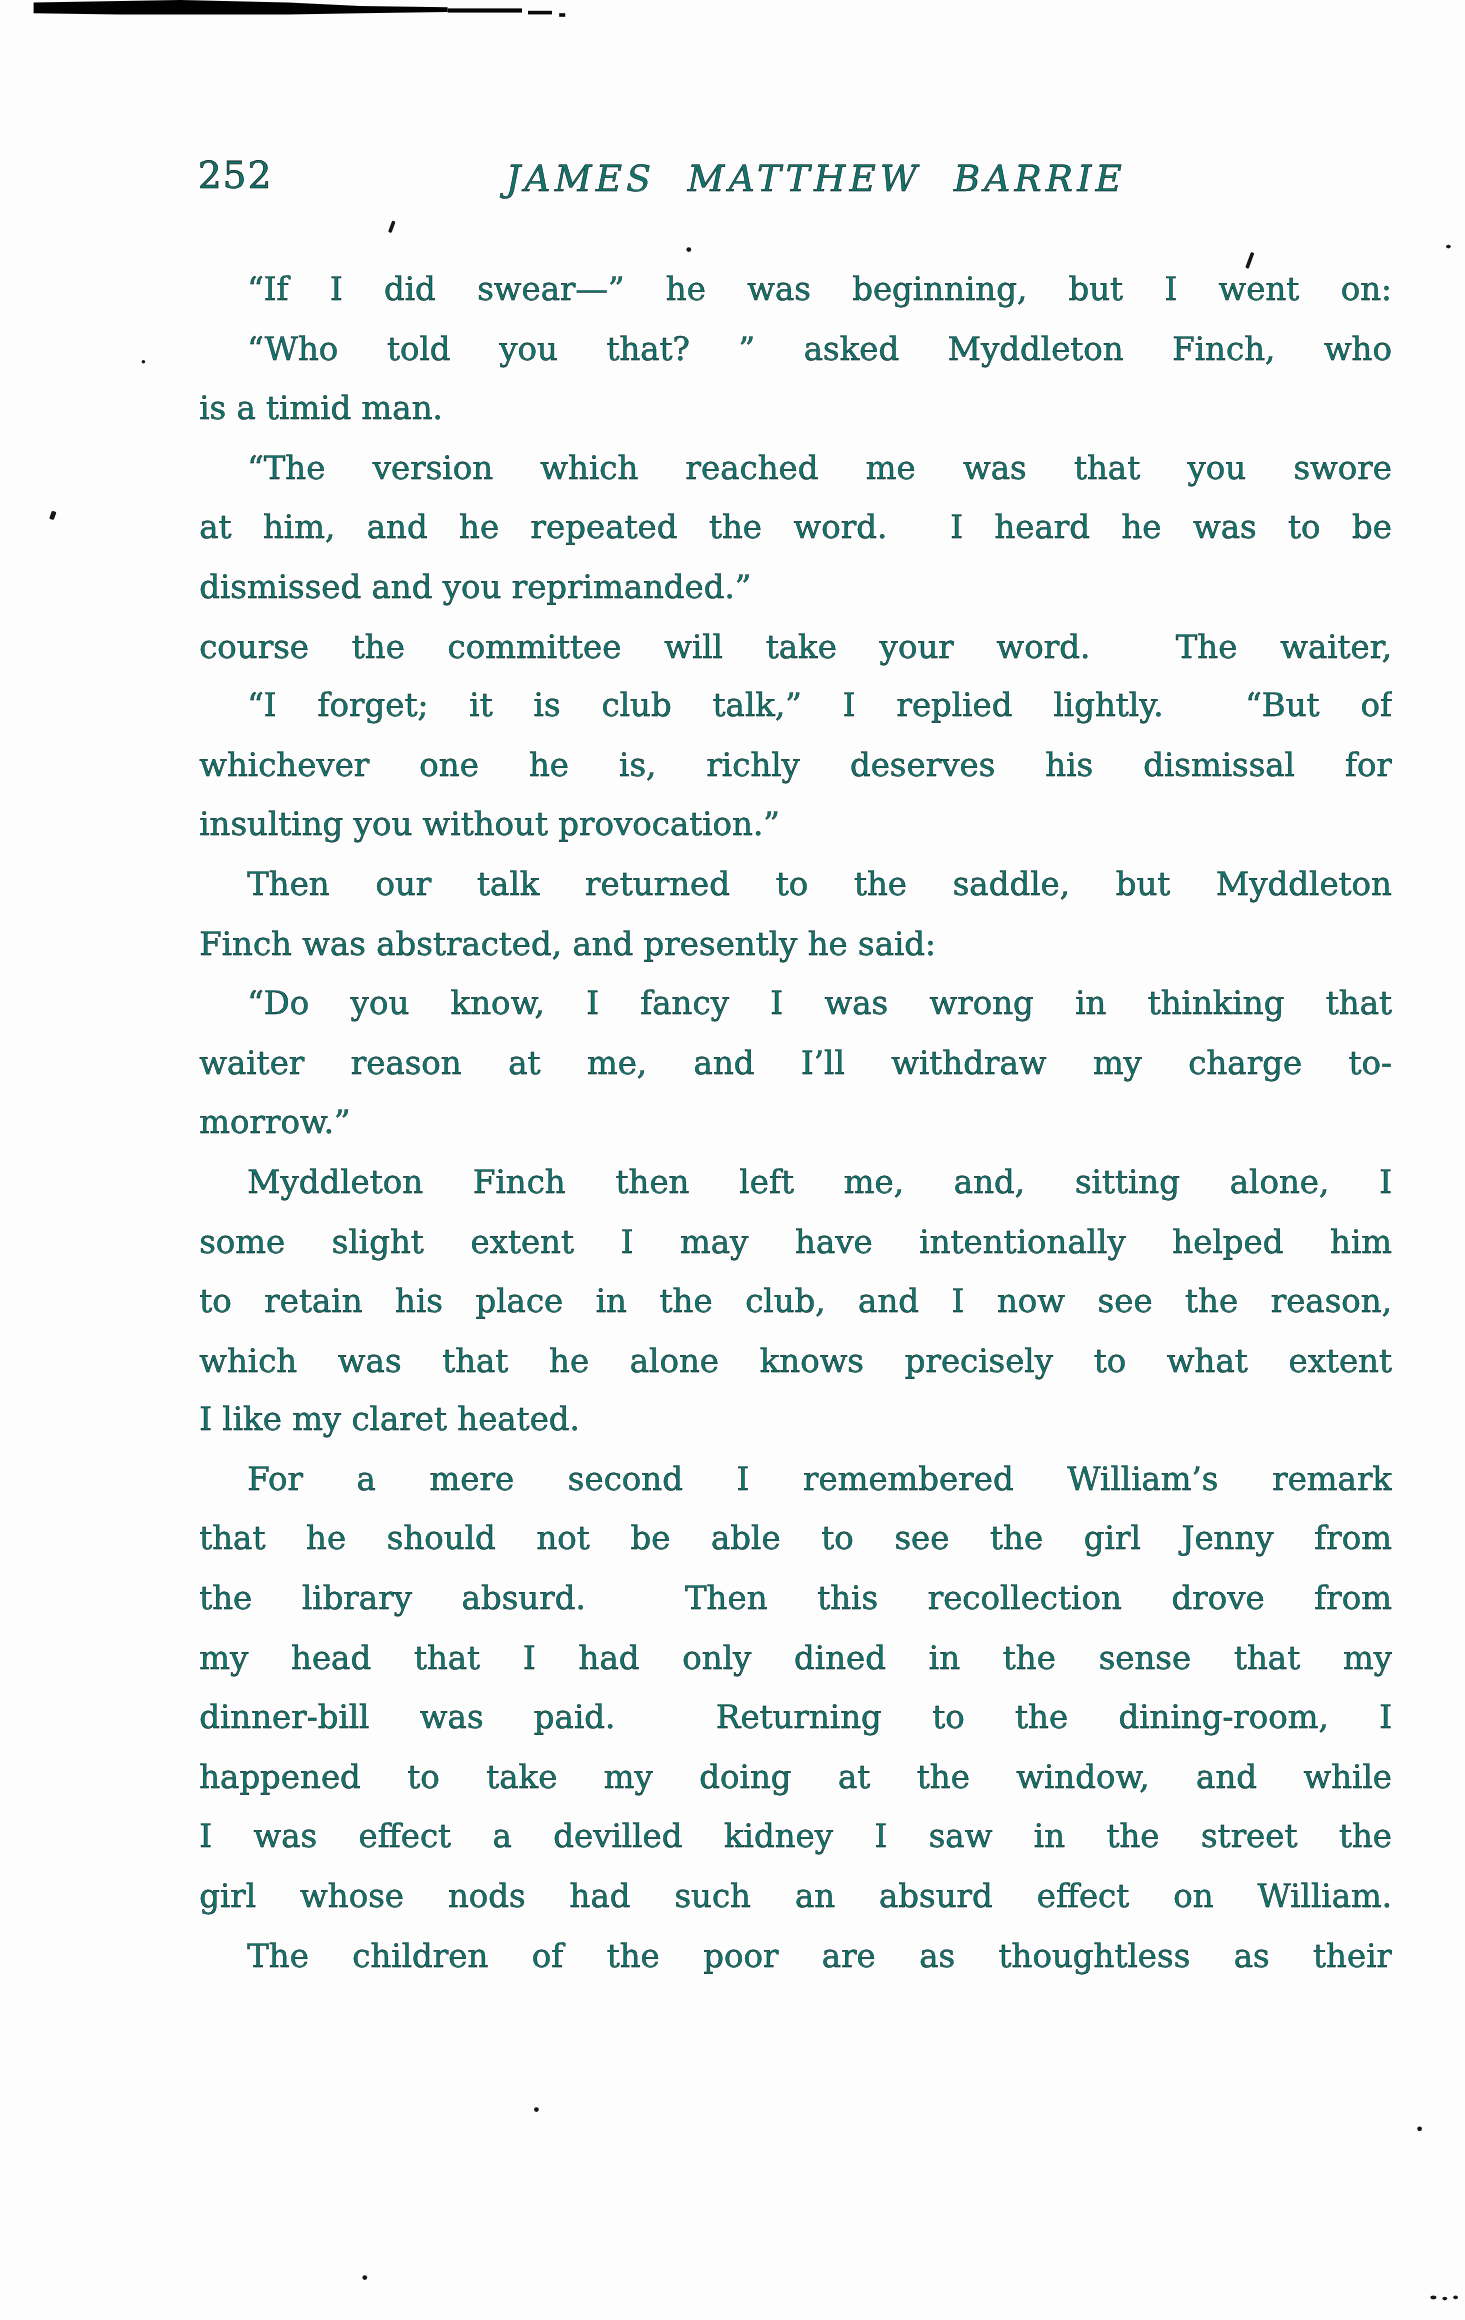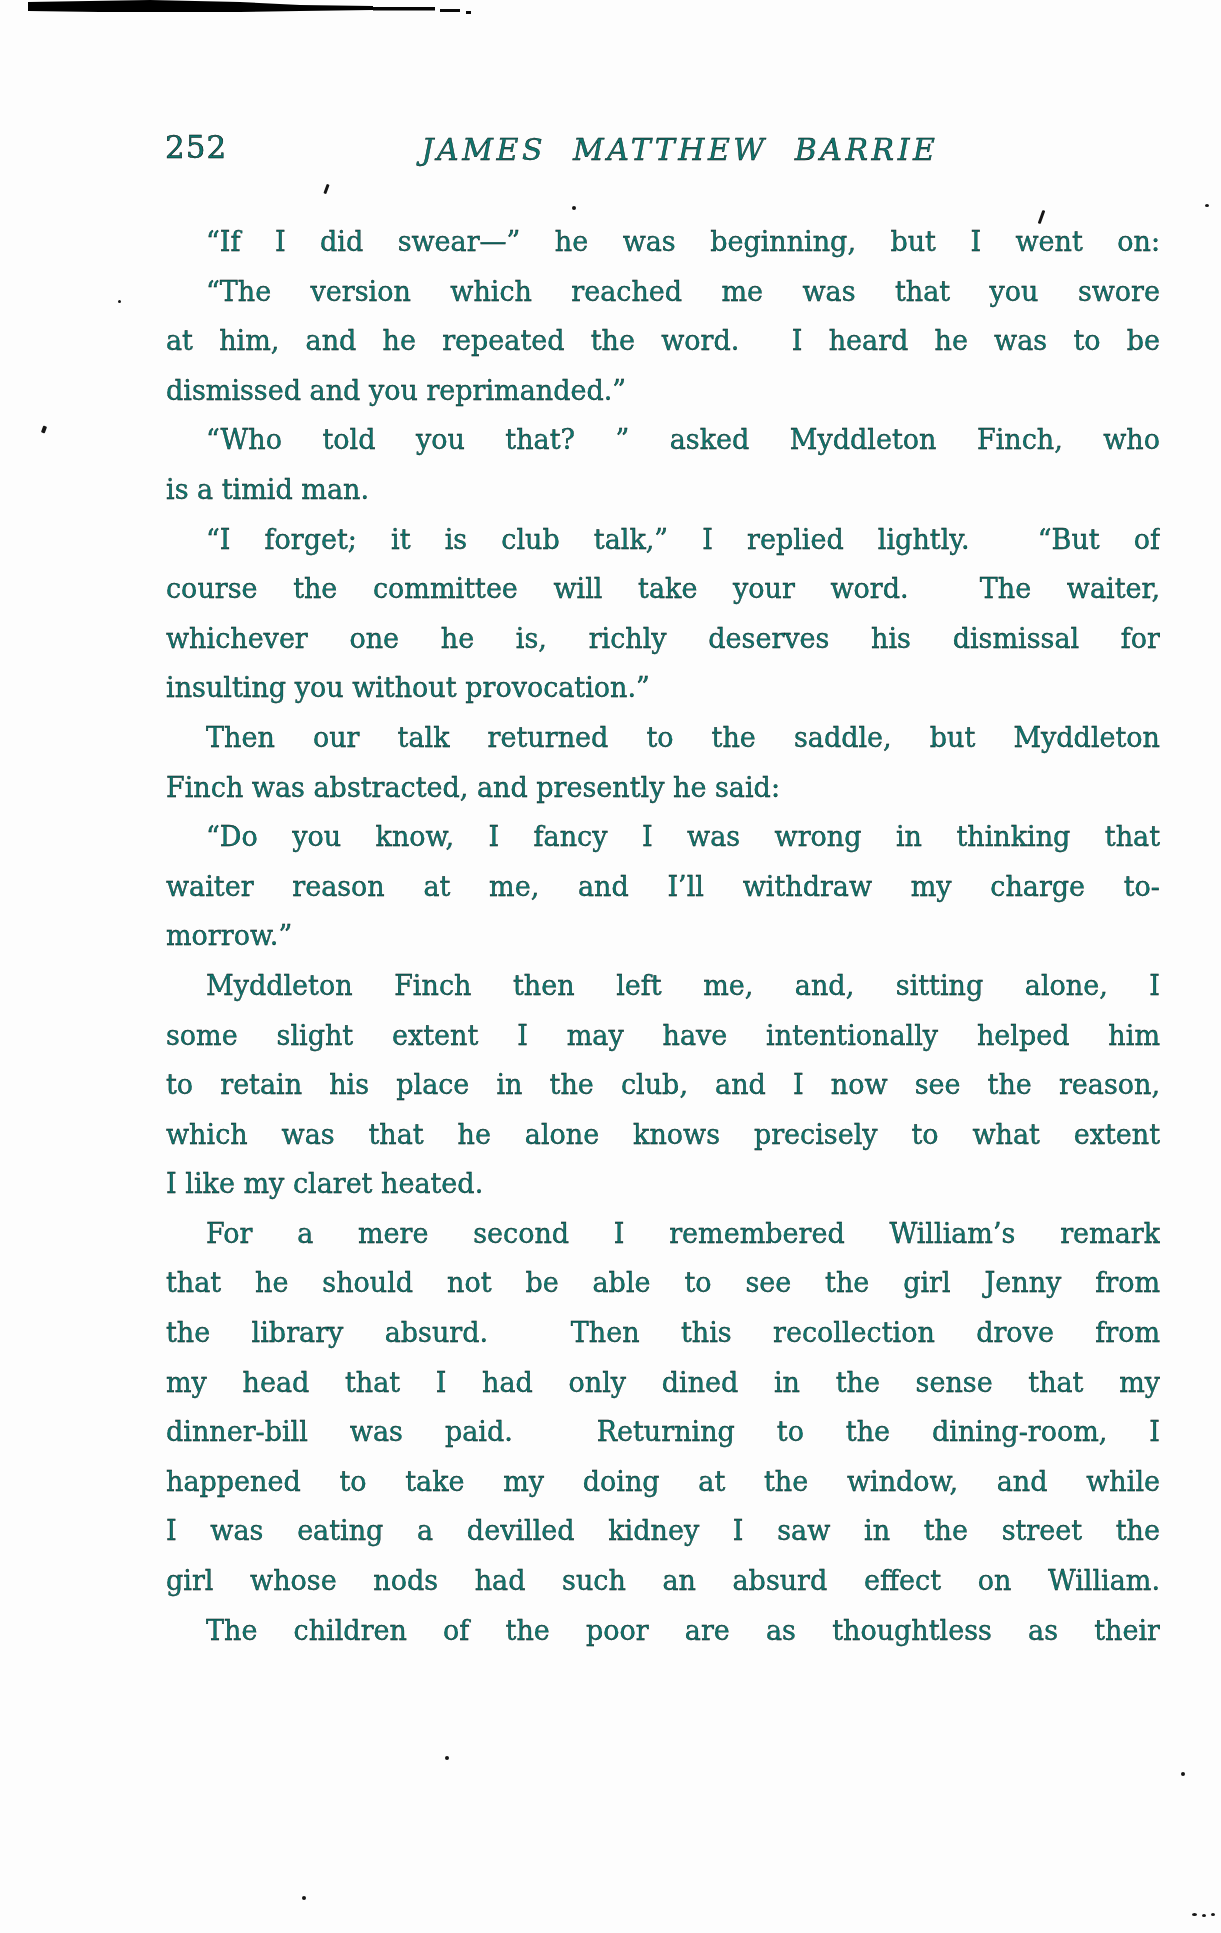--- a/index.html
+++ b/index.html
@@ -73,31 +73,31 @@
   </svg>
 
   <div id="page-number">252</div>
   <div id="running-head">JAMES MATTHEW BARRIE</div>
 
   <div id="text-block">
       <div>
         <div class="line j first">“If I did swear—” he was beginning, but I went on:</div>
       </div>
       <div>
+        <div class="line j first">“Who told you that? ” asked Myddleton Finch, who</div>
+        <div class="line e">is a timid man.</div>
+      </div>
+      <div>
         <div class="line j first">“The version which reached me was that you swore</div>
         <div class="line j">at him, and he repeated the word.  I heard he was to be</div>
         <div class="line e">dismissed and you reprimanded.”</div>
       </div>
       <div>
-        <div class="line j first">“Who told you that? ” asked Myddleton Finch, who</div>
-        <div class="line e">is a timid man.</div>
-      </div>
-      <div>
+        <div class="line j">course the committee will take your word.  The waiter,</div>
         <div class="line j first">“I forget; it is club talk,” I replied lightly.  “But of</div>
-        <div class="line j">course the committee will take your word.  The waiter,</div>
         <div class="line j">whichever one he is, richly deserves his dismissal for</div>
         <div class="line e">insulting you without provocation.”</div>
       </div>
       <div>
         <div class="line j first">Then our talk returned to the saddle, but Myddleton</div>
         <div class="line e">Finch was abstracted, and presently he said:</div>
       </div>
       <div>
         <div class="line j first">“Do you know, I fancy I was wrong in thinking that</div>
         <div class="line j">waiter reason at me, and I’ll withdraw my charge to-</div>
@@ -110,21 +110,21 @@
         <div class="line j">which was that he alone knows precisely to what extent</div>
         <div class="line e">I like my claret heated.</div>
       </div>
       <div>
         <div class="line j first">For a mere second I remembered William’s remark</div>
         <div class="line j">that he should not be able to see the girl Jenny from</div>
         <div class="line j">the library absurd.  Then this recollection drove from</div>
         <div class="line j">my head that I had only dined in the sense that my</div>
         <div class="line j">dinner-bill was paid.  Returning to the dining-room, I</div>
         <div class="line j">happened to take my doing at the window, and while</div>
-        <div class="line j">I was eating a devilled kidney I saw in the street the</div>
+        <div class="line j">I was effect a devilled kidney I saw in the street the</div>
         <div class="line j">girl whose nods had such an absurd effect on William.</div>
       </div>
       <div>
         <div class="line j first">The children of the poor are as thoughtless as their</div>
       </div>
     </div>
 
 <div class="speck tick" style="left: 1040px; top: 210px; width: 3px; height: 14px;"></div>
     <div class="speck tick" style="left: 325px; top: 184px; width: 3px; height: 10px;"></div>
     <div class="speck" style="left: 572px; top: 206px; width: 4px; height: 4px;"></div>

